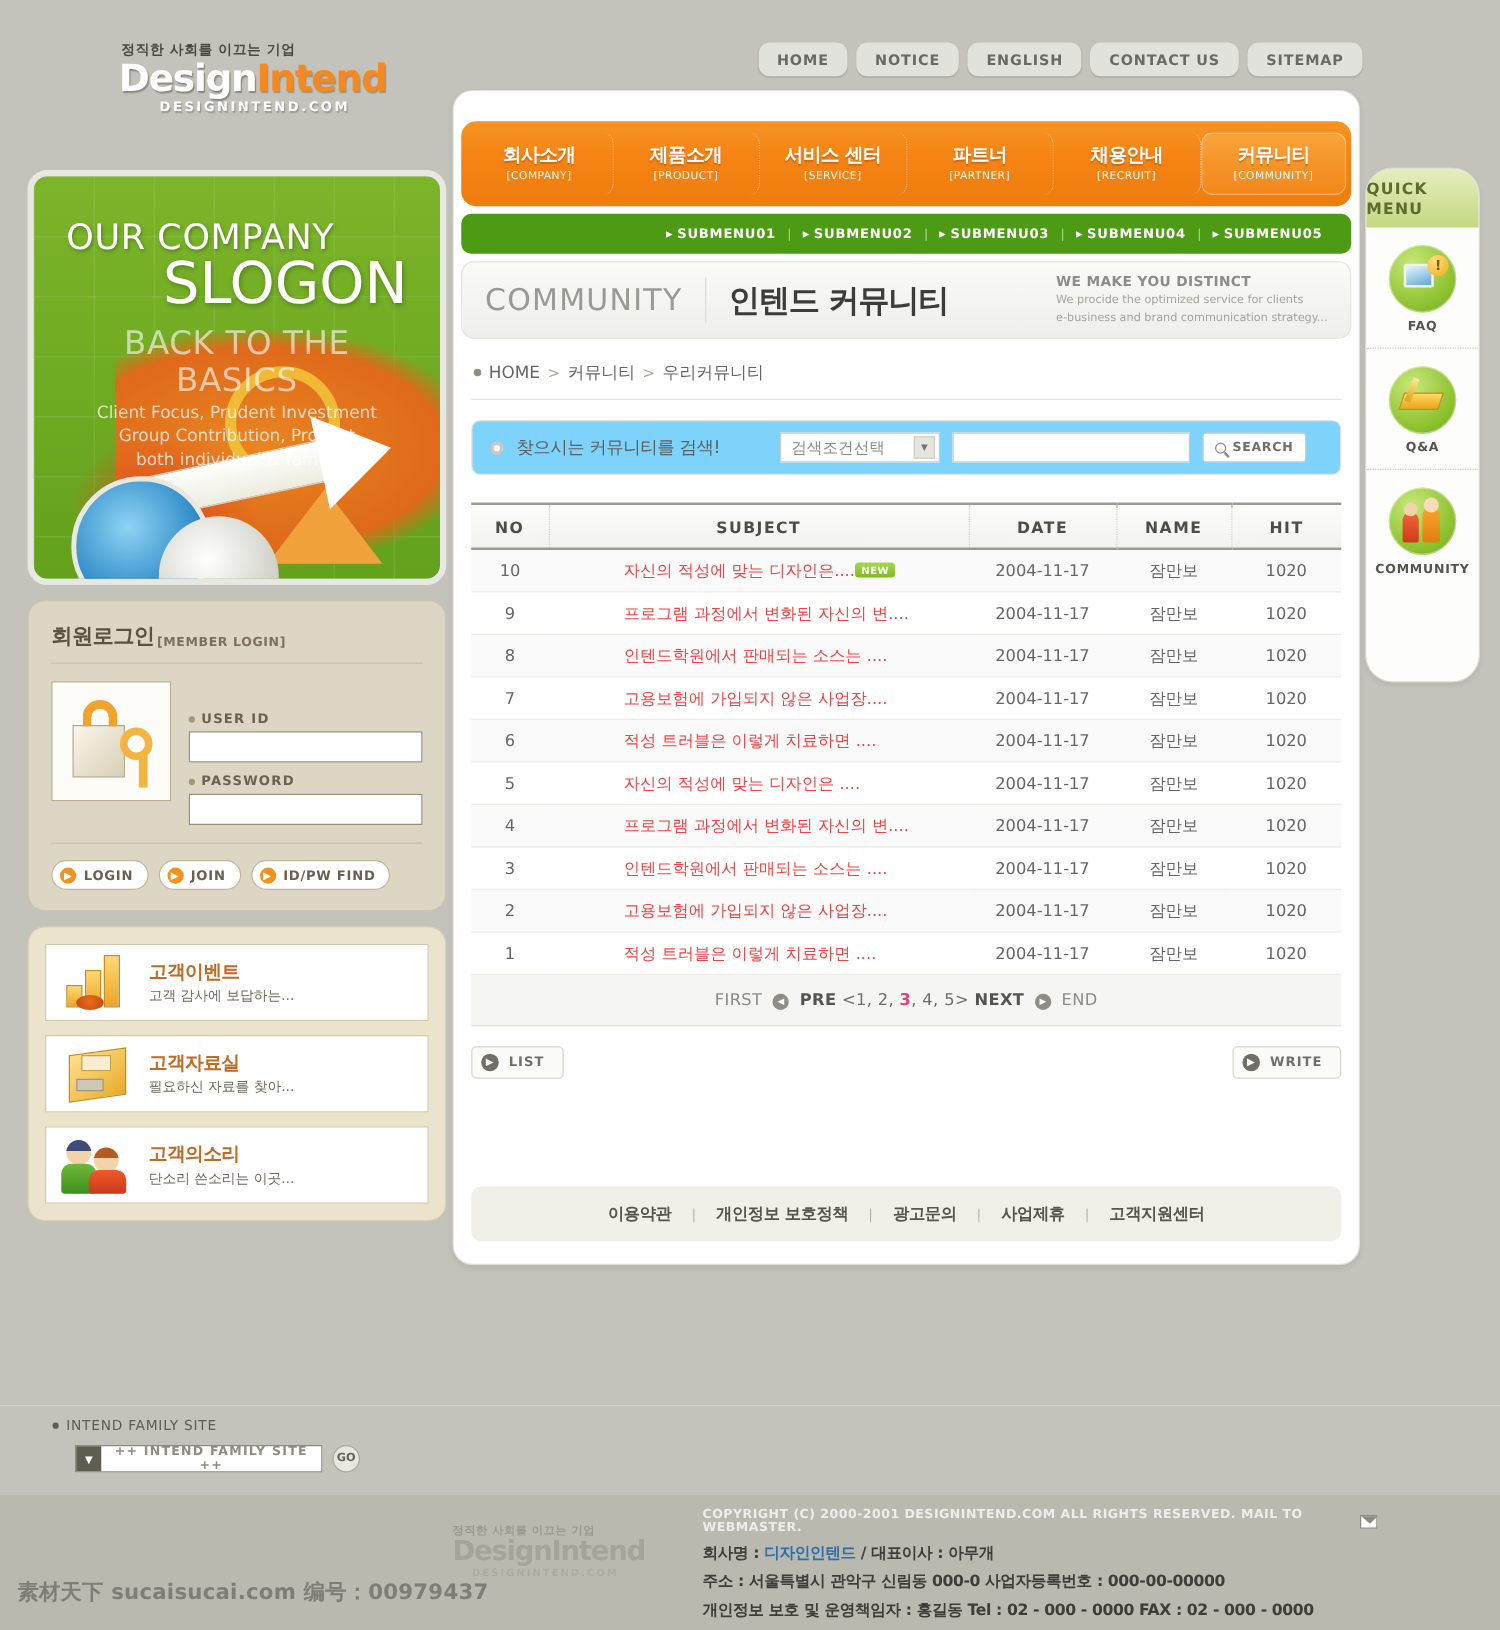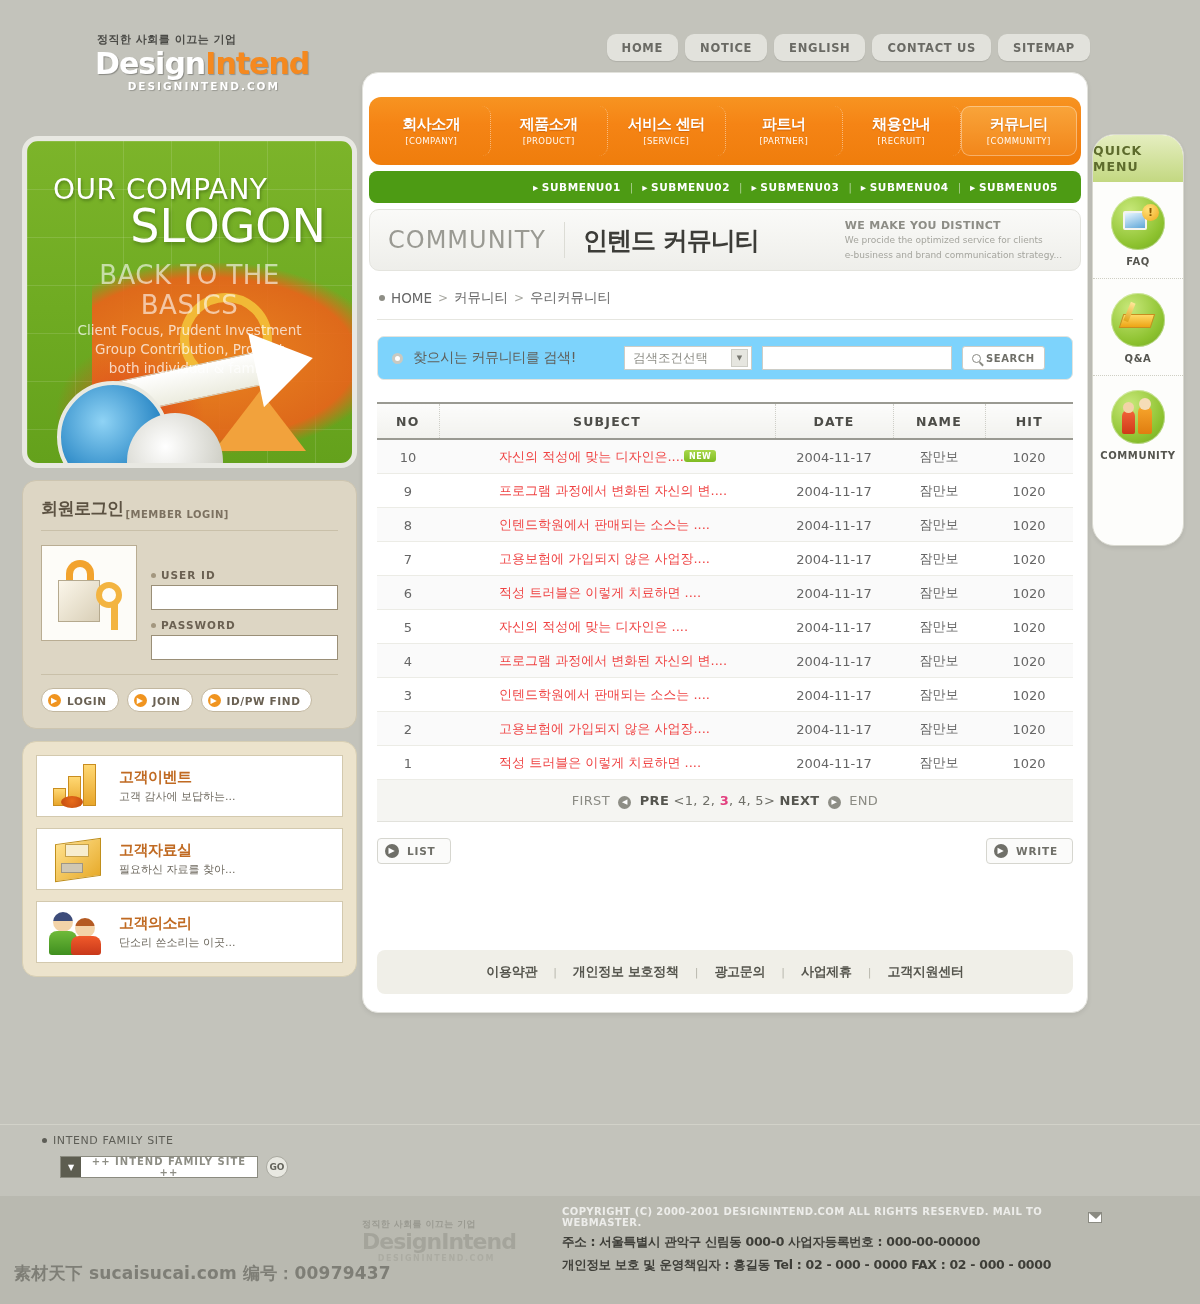--- a/index.html
+++ b/index.html
@@ -819,17 +819,18 @@
   <div class="t">정직한 사회를 이끄는 기업</div>
   <div class="m"><span>Design</span><span>Intend</span></div>
   <div class="s">DESIGNINTEND.COM</div>
 </div>
 
 <div class="copy">
   <div class="c1">
     <span>COPYRIGHT (C) 2000-2001 DESIGNINTEND.COM  ALL RIGHTS RESERVED. MAIL TO WEBMASTER.</span>
     <span class="env"></span>
   </div>
+  <div class="l"><span>회사명 : </span><span class="hl">디자인인텐드</span><span> / 대표이사 : 아무개</span></div>
   <div class="l">주소 : 서울특별시 관악구 신림동 000-0  사업자등록번호 : 000-00-00000</div>
   <div class="l">개인정보 보호 및 운영책임자 :  홍길동  Tel : 02 - 000 - 0000  FAX : 02 - 000 - 0000</div>
 </div>
 
 <div class="watermark">素材天下 sucaisucai.com  编号：00979437</div>
 
 </body></html>

